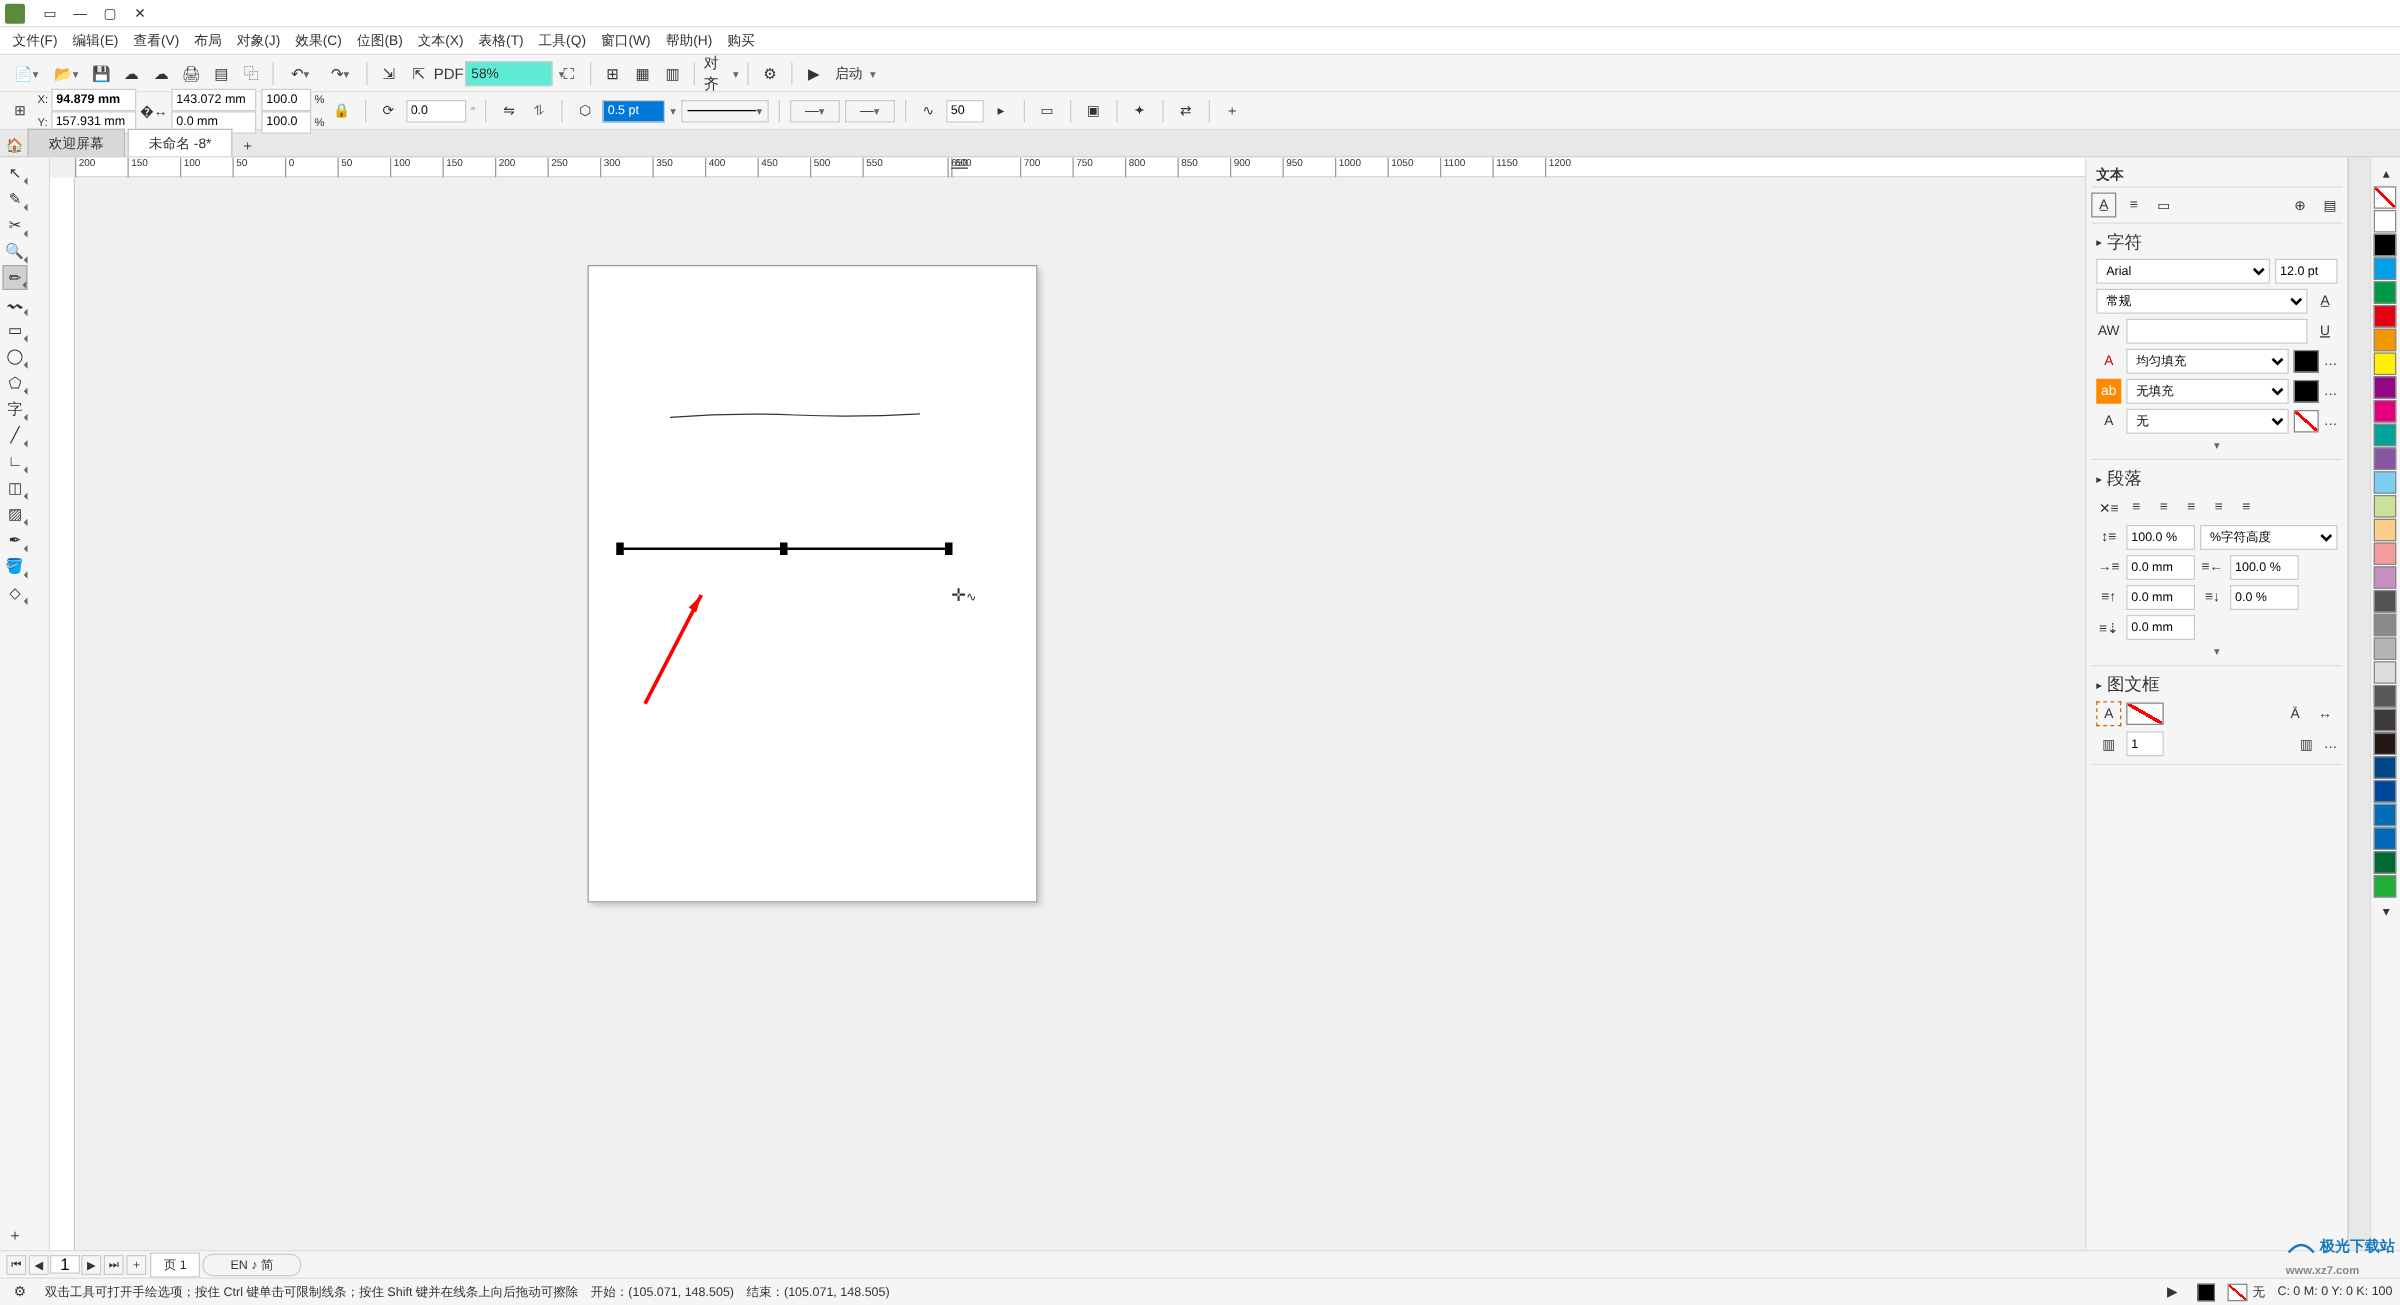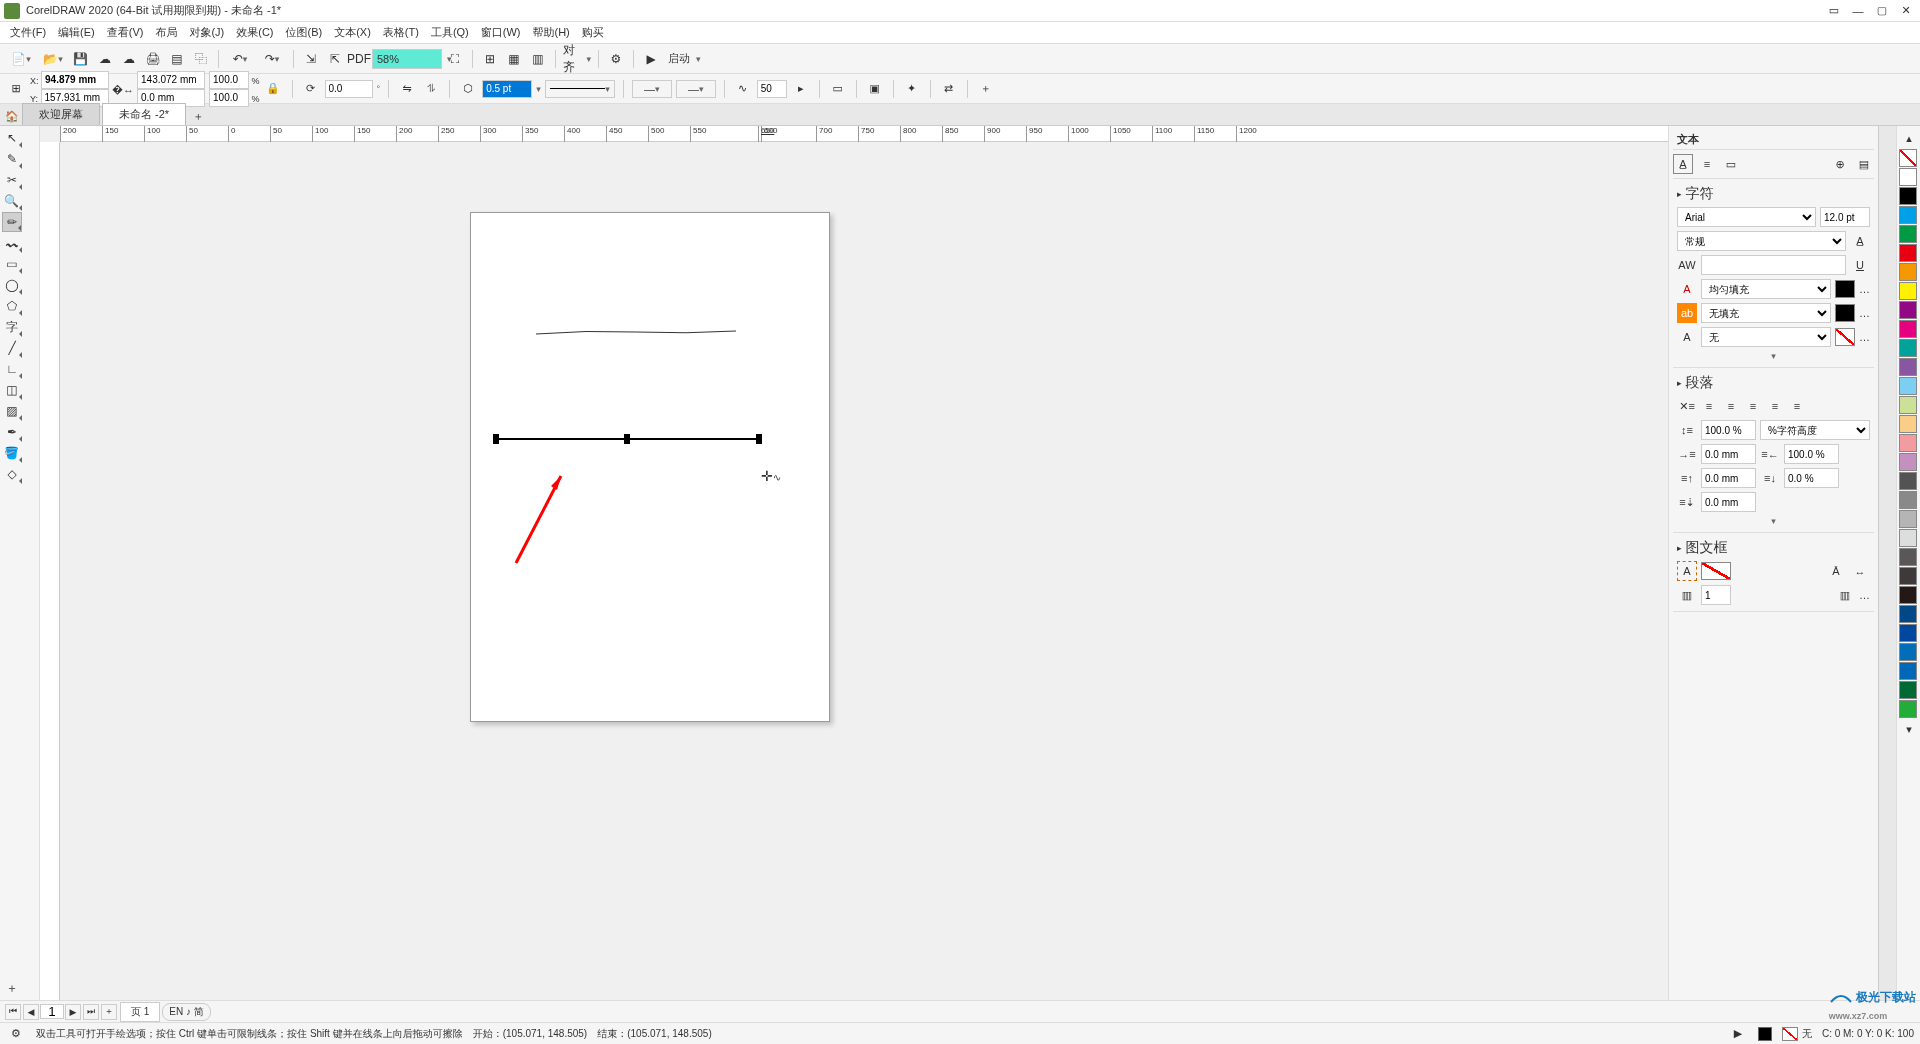--- a/index.html
+++ b/index.html
@@ -50,32 +50,31 @@
 .drow select, .drow input { height: 20px; border: 1px solid #ccc; font-size: 10px; padding: 0 3px; background: #fff; }
 .color-swatch { width: 20px; height: 18px; border: 1px solid #888; background: #000; }
 .color-swatch.none { background: linear-gradient(to top right, #fff 45%, red 45%, red 55%, #fff 55%); }
 .palette { width: 24px; background: #f5f5f5; border-left: 1px solid #ddd; display: flex; flex-direction: column; padding: 2px; gap: 1px; }
 .palette .sw { width: 18px; height: 18px; border: 1px solid #888; cursor: pointer; }
 .collapsed-docker { width: 18px; background: #e8e8e8; border-left: 1px solid #ccc; }
 .pagebar { height: 22px; background: #f5f5f5; border-top: 1px solid #ddd; display: flex; align-items: center; padding: 0 4px; font-size: 10px; }
 .pagebar .pbtn { width: 16px; height: 16px; display: flex; align-items: center; justify-content: center; cursor: pointer; border: 1px solid #ccc; margin: 0 1px; font-size: 9px; }
 .pagebar .ptab { padding: 2px 10px; background: #fff; border: 1px solid #ccc; margin: 0 2px; }
 .pagebar .hint { flex: 1; text-align: center; color: #888; font-style: italic; }
-.pagebar .lang { border: 1px solid #ccc; padding: 1px 6px; border-radius: 8px; }
+.pagebar .lang { border: 1px solid #ccc; padding: 1px 21px; border-radius: 8px; }
 .statusbar { height: 22px; background: #f5f5f5; border-top: 1px solid #ddd; display: flex; align-items: center; padding: 0 6px; font-size: 10px; gap: 10px; }
 .statusbar .grp { display: flex; align-items: center; gap: 4px; }
 .watermark { position: fixed; right: 4px; bottom: 22px; font-size: 12px; color: #1a7abf; font-weight: bold; pointer-events: none; }
 .carets { font-size: 9px; color: #666; }
 </style>
 </head>
 <body>
 
 <div class="titlebar">
   <div class="logo"></div>
-  <div class="title">CorelDRAW 2020 (64-Bit 试用期限到期) - 未命名 -1*</div>
   <div class="winbtn">▭</div>
   <div class="winbtn">—</div>
   <div class="winbtn">▢</div>
   <div class="winbtn">✕</div>
 </div>
 
 <div class="menubar">
   <span class="mitem">文件(F)</span>
   <span class="mitem">编辑(E)</span>
   <span class="mitem">查看(V)</span>
@@ -172,21 +171,21 @@
   <div class="ptbtn">✦</div>
   <div class="tsep"></div>
   <div class="ptbtn">⇄</div>
   <div class="tsep"></div>
   <div class="ptbtn">＋</div>
 </div>
 
 <div class="tabbar">
   <div class="hbtn">🏠</div>
   <div class="tab">欢迎屏幕</div>
-  <div class="tab active"><span>未命名 -2*</span></div>
+  <div class="tab active"><span>未命名 -8*</span></div>
   <div class="hbtn">＋</div>
 </div>
 
 <div class="workspace">
 
   <div class="toolbox">
     <div class="tool">↖<span class="fly"></span></div>
     <div class="tool">✎<span class="fly"></span></div>
     <div class="tool">✂<span class="fly"></span></div>
     <div class="tool">🔍<span class="fly"></span></div>

